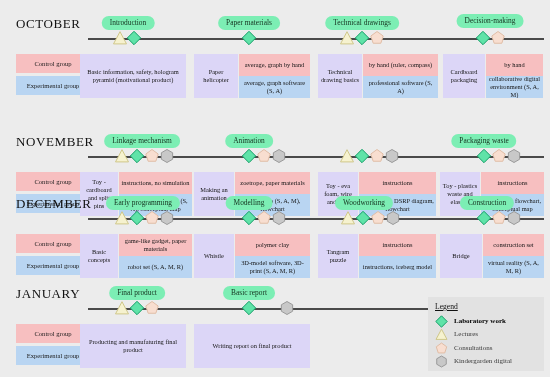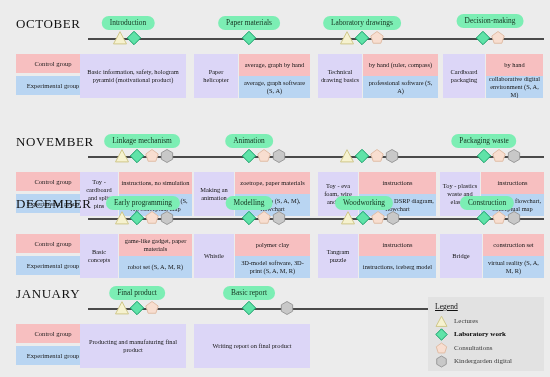--- a/index.html
+++ b/index.html
@@ -95,21 +95,21 @@
         <div class="dia-wrap" style="left:120px;top:28px"><svg width="15" height="15" viewBox="0 0 15 15">
             <polygon points="7.5,1.2 14,13.4 1,13.4" fill="#f6f2cf" stroke="#cfc78a" stroke-width="1"></polygon>
           </svg></div>
         <div class="dia-wrap" style="left:134px;top:28px"><svg width="15" height="15" viewBox="0 0 15 15">
             <polygon points="7.5,0.8 14.2,7.5 7.5,14.2 0.8,7.5" fill="#5fe3a8" stroke="#159e68" stroke-width="1"></polygon>
           </svg></div>
         <div class="chip" style="left:249px;top:6px">Paper materials</div>
         <div class="dia-wrap" style="left:249px;top:28px"><svg width="15" height="15" viewBox="0 0 15 15">
             <polygon points="7.5,0.8 14.2,7.5 7.5,14.2 0.8,7.5" fill="#5fe3a8" stroke="#159e68" stroke-width="1"></polygon>
           </svg></div>
-        <div class="chip" style="left:362px;top:6px">Laboratory drawings</div>
+        <div class="chip" style="left:362px;top:6px">Technical drawings</div>
         <div class="dia-wrap" style="left:347px;top:28px"><svg width="15" height="15" viewBox="0 0 15 15">
             <polygon points="7.5,1.2 14,13.4 1,13.4" fill="#f6f2cf" stroke="#cfc78a" stroke-width="1"></polygon>
           </svg></div>
         <div class="dia-wrap" style="left:362px;top:28px"><svg width="15" height="15" viewBox="0 0 15 15">
             <polygon points="7.5,0.8 14.2,7.5 7.5,14.2 0.8,7.5" fill="#5fe3a8" stroke="#159e68" stroke-width="1"></polygon>
           </svg></div>
         <div class="dia-wrap" style="left:377px;top:28px"><svg width="15" height="15" viewBox="0 0 15 15">
             <polygon points="7.50,1.00 13.68,5.49 11.32,12.76 3.68,12.76 1.32,5.49" fill="#f8ded0" stroke="#e0bda6" stroke-width="1"></polygon>
           </svg></div>
         <div class="chip" style="left:490px;top:4px">Decision-making</div>
@@ -282,31 +282,31 @@
         <div class="grp control" style="top:44px">Control group</div>
         <div class="grp exper" style="top:66px">Experimental group</div>
         <div class="box purple" style="left:80px;top:44px;width:106px;height:44px">Producting and manufaturing final product</div>
         <div class="box purple" style="left:194px;top:44px;width:116px;height:44px">Writing report on final product</div>
       </div>
     </div>
 
   <div class="legend">
     <div class="legend-title">Legend</div>
     <div id="legend-items">
+        <div class="legend-item strong">
+     <span class="lg-ico"><svg width="13" height="13" viewBox="0 0 13 13">
+              <polygon points="6.5,0.8 12.2,6.5 6.5,12.2 0.8,6.5" fill="#5fe3a8" stroke="#159e68" stroke-width="1"></polygon>
+            </svg></span>
+     <span class="lg-txt">Laboratory work</span>
+   </div>
         <div class="legend-item ">
      <span class="lg-ico"><svg width="13" height="13" viewBox="0 0 13 13">
               <polygon points="6.5,1.2 12,11.4 1,11.4" fill="#f6f2cf" stroke="#cfc78a" stroke-width="1"></polygon>
             </svg></span>
      <span class="lg-txt">Lectures</span>
-   </div>
-        <div class="legend-item strong">
-     <span class="lg-ico"><svg width="13" height="13" viewBox="0 0 13 13">
-              <polygon points="6.5,0.8 12.2,6.5 6.5,12.2 0.8,6.5" fill="#5fe3a8" stroke="#159e68" stroke-width="1"></polygon>
-            </svg></span>
-     <span class="lg-txt">Laboratory work</span>
    </div>
         <div class="legend-item ">
      <span class="lg-ico"><svg width="13" height="13" viewBox="0 0 13 13">
               <polygon points="6.50,1.00 11.73,4.80 9.73,10.95 3.27,10.95 1.27,4.80" fill="#f8ded0" stroke="#e0bda6" stroke-width="1"></polygon>
             </svg></span>
      <span class="lg-txt">Consultations</span>
    </div>
         <div class="legend-item ">
      <span class="lg-ico"><svg width="13" height="13" viewBox="0 0 13 13">
               <polygon points="6.50,1.00 11.26,3.75 11.26,9.25 6.50,12.00 1.74,9.25 1.74,3.75" fill="#c8c8c8" stroke="#9a9a9a" stroke-width="1"></polygon>

